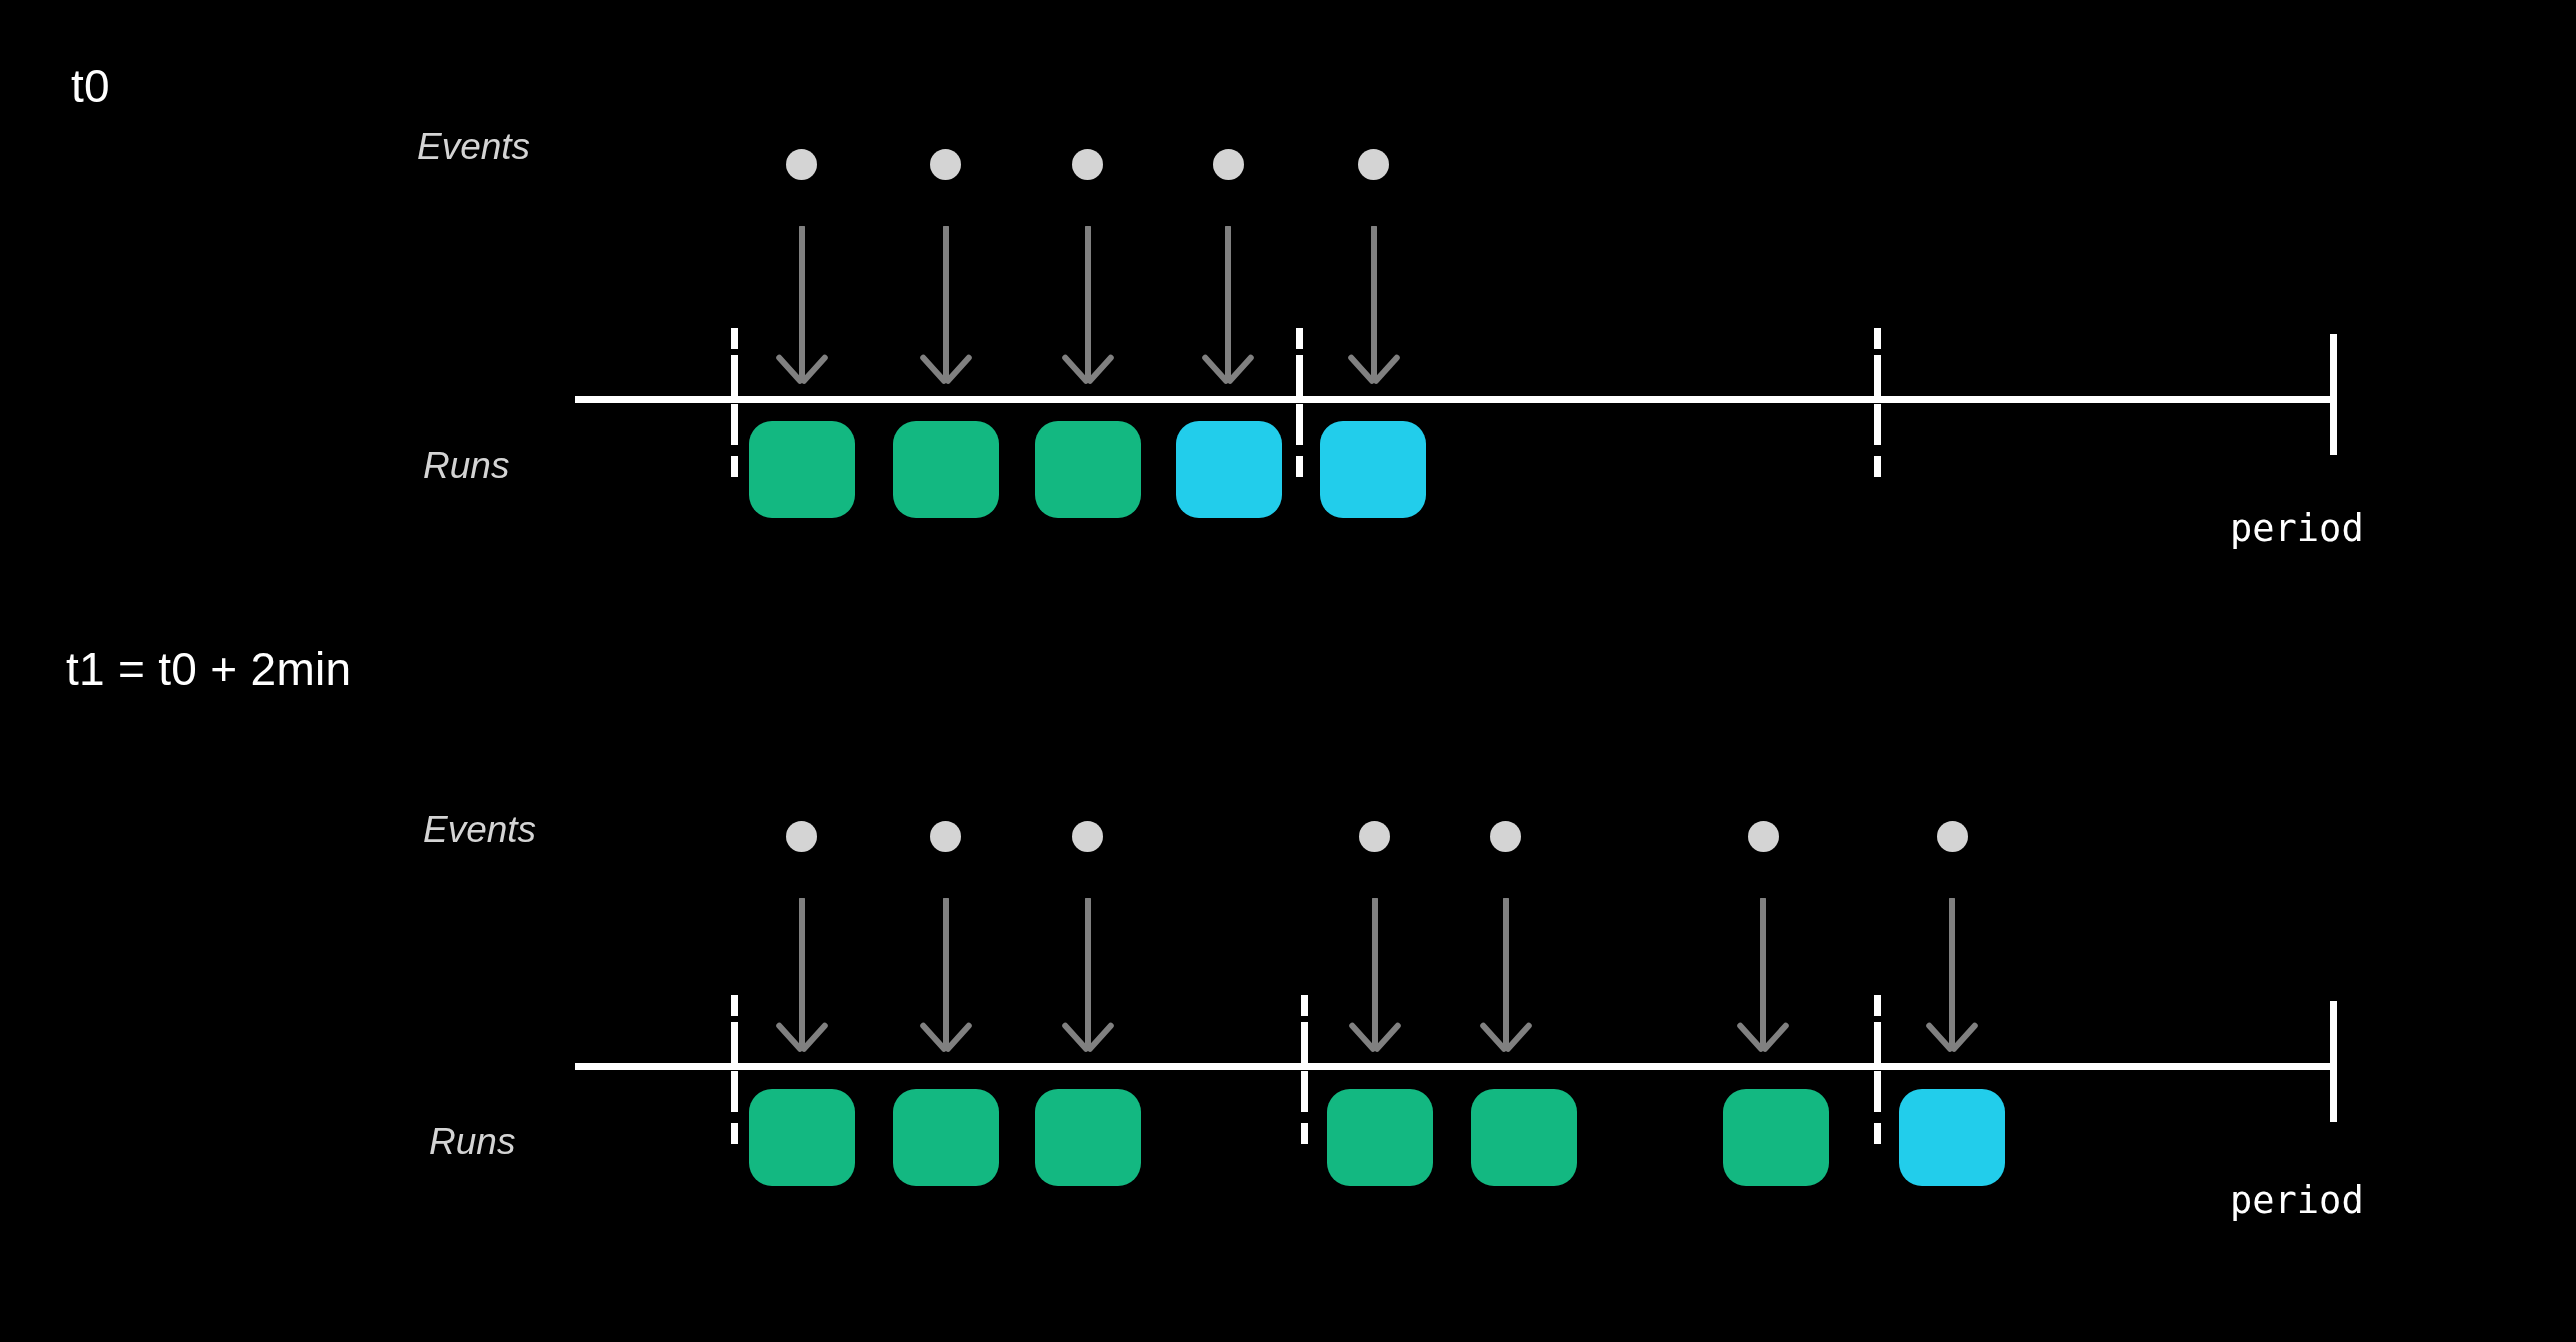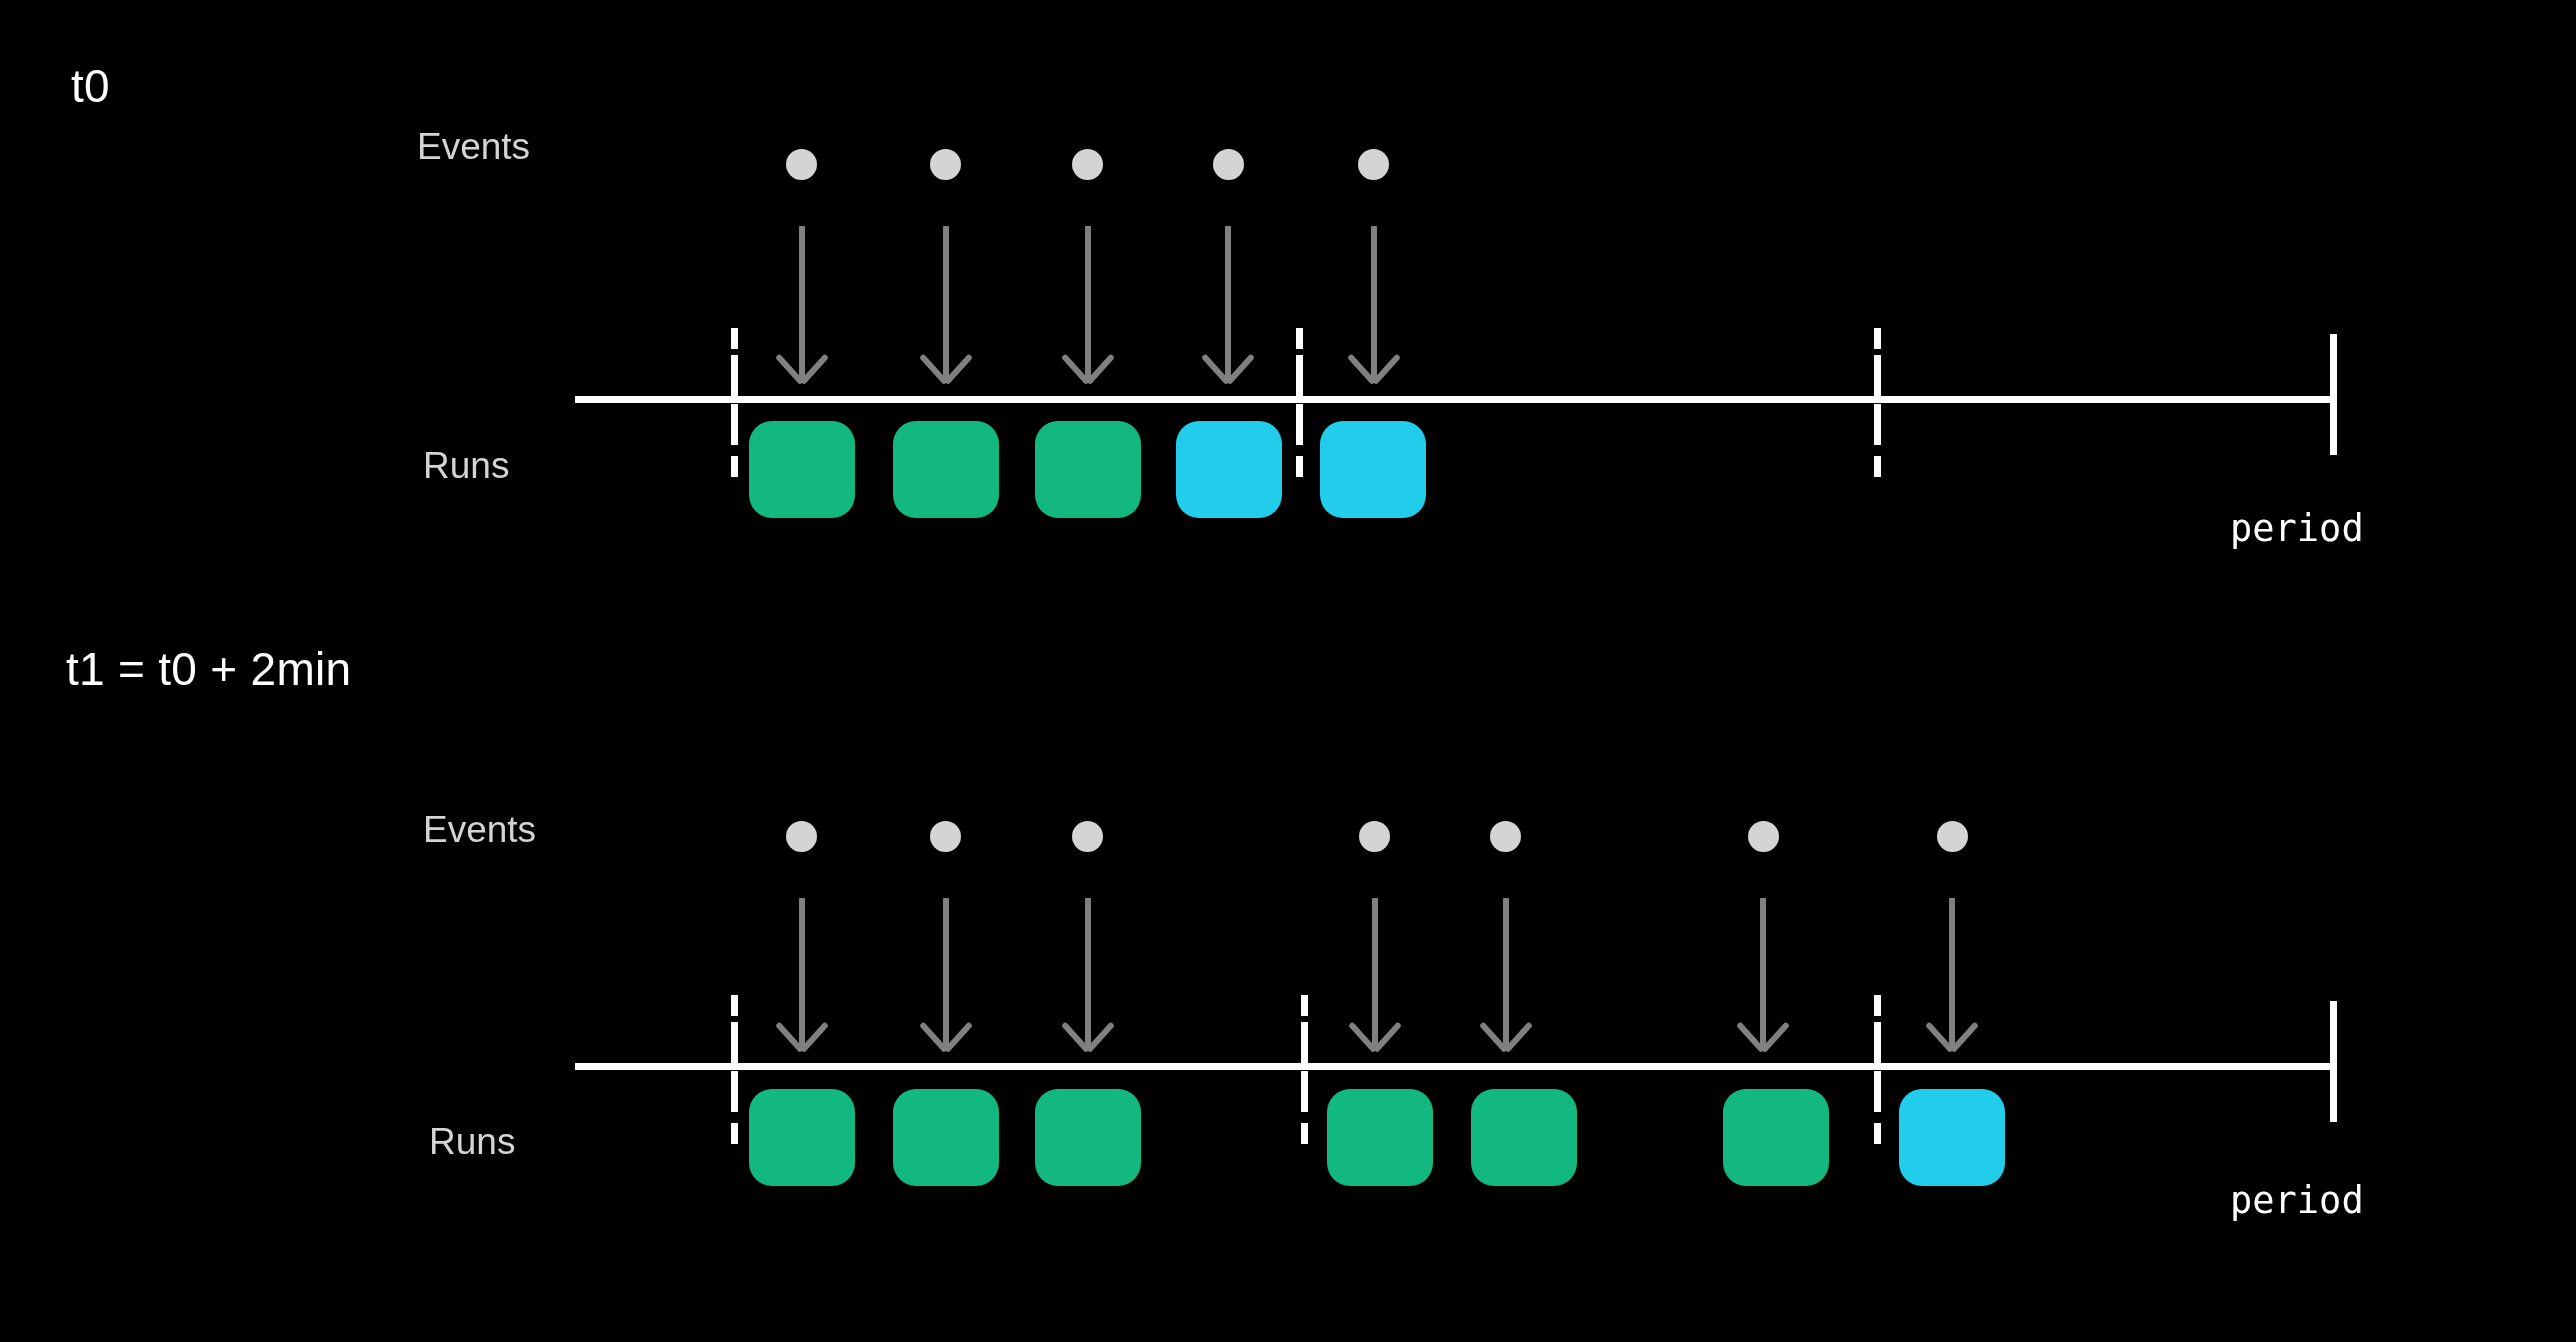--- a/index.html
+++ b/index.html
@@ -32,20 +32,21 @@
   }
 
   
   .side-label {
     position: absolute;
     color: #d4d4d4;
     font-size: 37px;
     font-weight: 400;
     white-space: nowrap;
     line-height: 1;
+    font-style: italic;
   }
 
   
   .axis-line {
     position: absolute;
     height: 6.6px;
     background: #ffffff;
   }
   
   .axis-end-tick {

